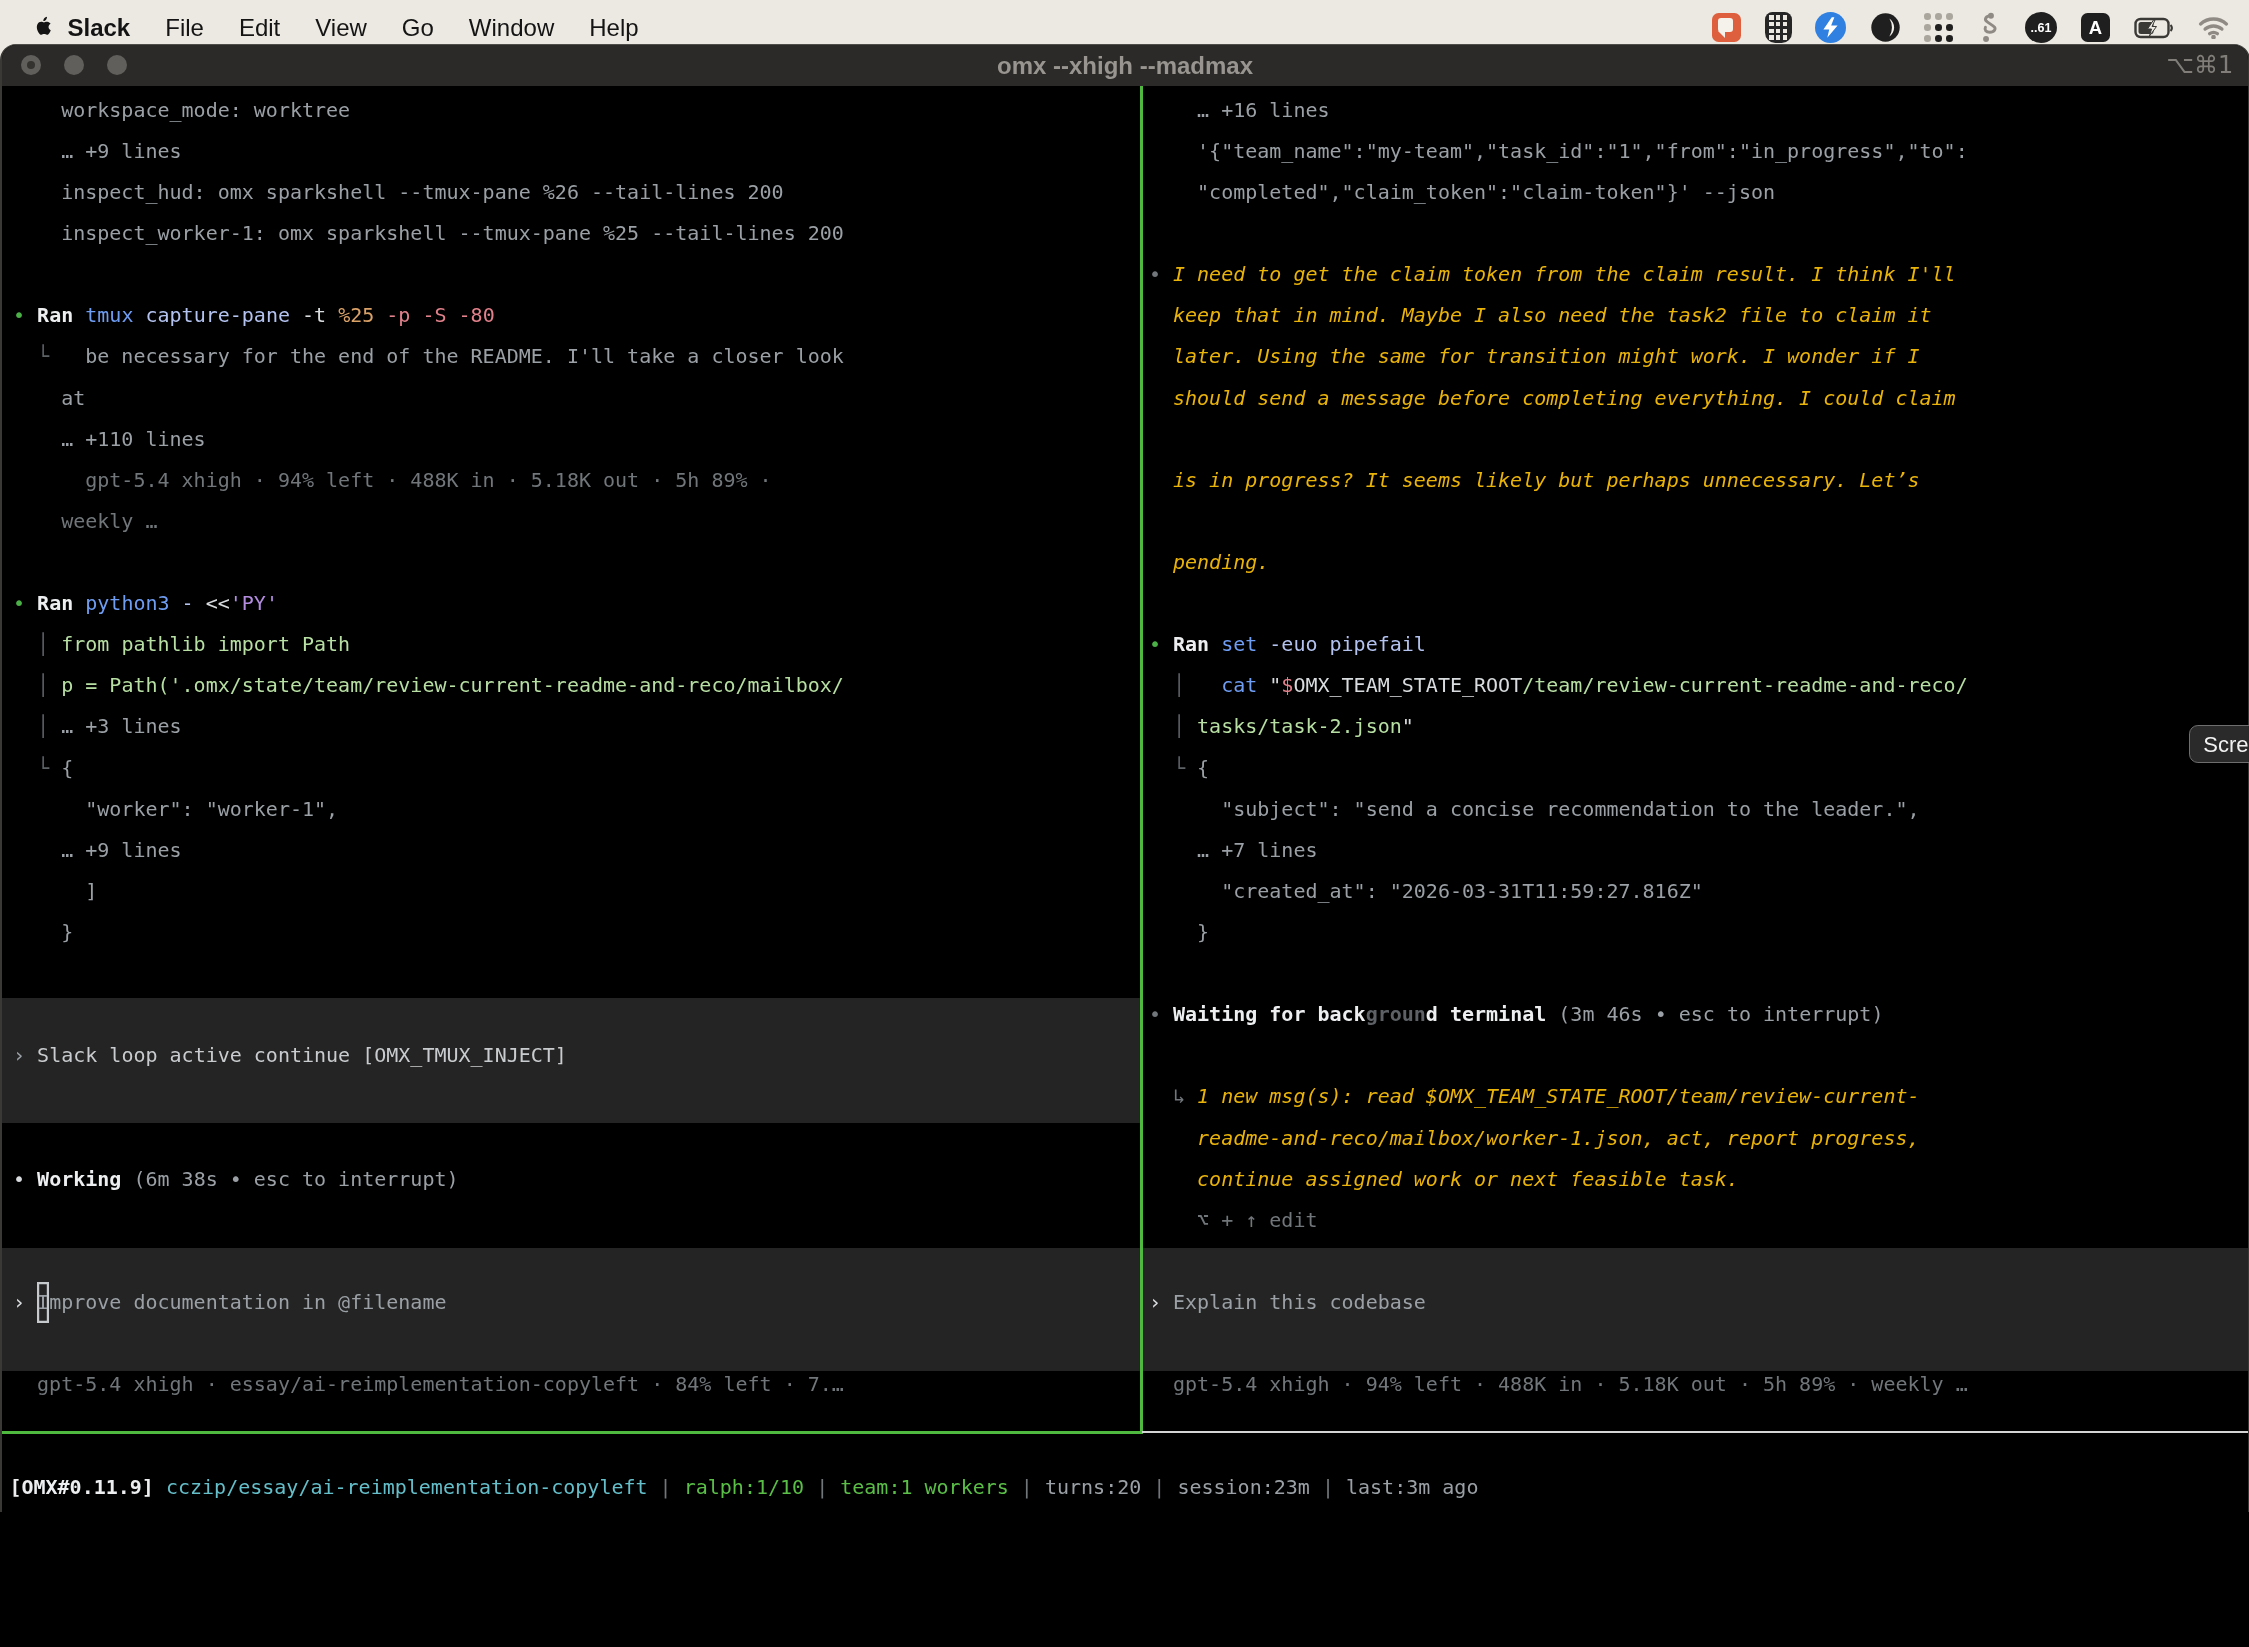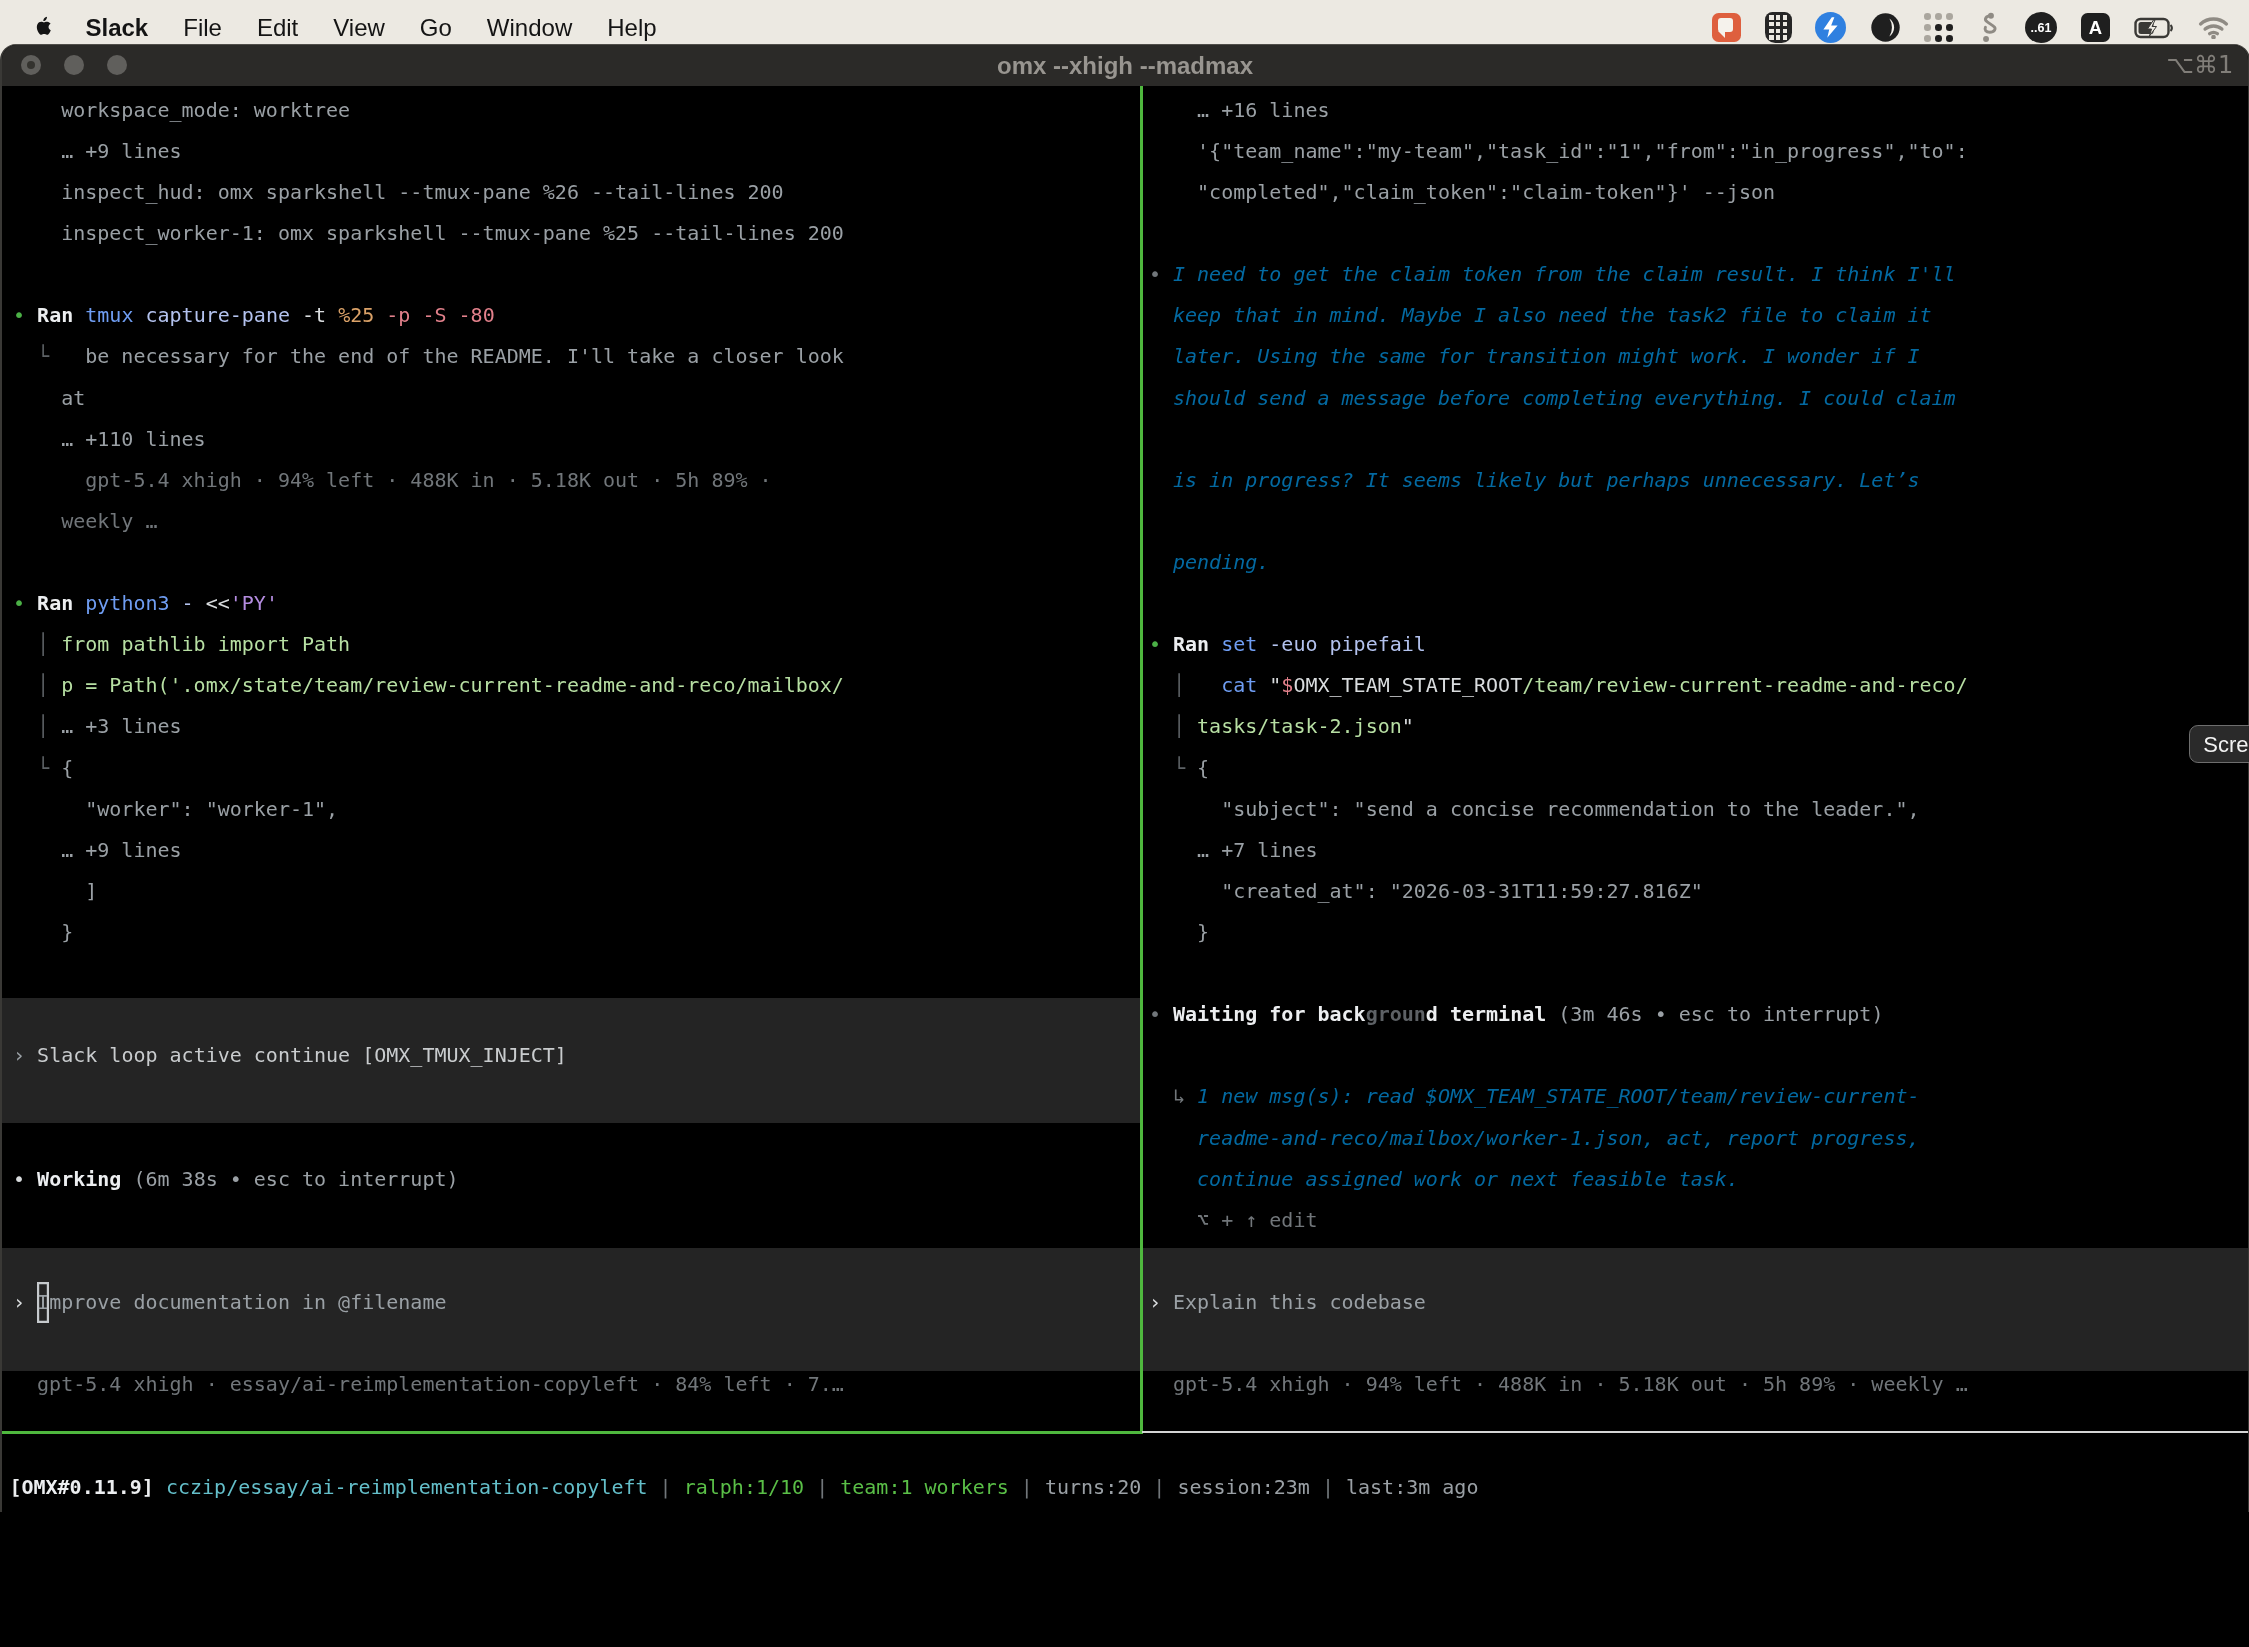--- a/index.html
+++ b/index.html
@@ -3,21 +3,21 @@
 <meta charset="utf-8">
 <style>
   html,body{margin:0;padding:0;}
   body{width:2250px;height:1648px;overflow:hidden;background:#000;position:relative;
        font-family:"Liberation Sans",sans-serif;}
   .desktop{position:absolute;top:0;left:0;right:0;height:118px;background:#e9e6df;}
   
   .menubar{position:absolute;top:0;left:0;right:0;height:55px;background:#ece9e2;
            display:flex;align-items:center;color:#141414;}
   .apple{margin-left:29.5px;display:flex;align-items:center;}
-  .menu-items{display:flex;gap:35px;margin-left:31px;font-size:24px;}
+  .menu-items{display:flex;gap:35px;margin-left:13px;font-size:24px;}
   .mitem{cursor:default;}
   .mbold{font-weight:bold;}
   .status-icons{margin-left:auto;margin-right:20.7px;display:flex;align-items:center;gap:23.6px;}
   .sic{display:flex;align-items:center;justify-content:center;}
   .ic-chat{width:29.5px;height:29.5px;border-radius:6.6px;background:#de5f3e;position:relative;}
   .ic-chat i{position:absolute;left:5.9px;top:5.2px;width:14.8px;height:14px;background:#f5f2ec;border-radius:3px;}
   .ic-chat b{position:absolute;left:6.6px;top:18.5px;width:0;height:0;border-left:7.4px solid #de5f3e;border-top:7.4px solid #f5f2ec;}
   .ic-shield{width:26.6px;height:31px;border-radius:7.4px 7.4px 10.3px 10.3px;background:#262626;
              display:grid;grid-template-columns:repeat(3,4.4px);grid-template-rows:repeat(4,4.4px);gap:2.2px;place-content:center;}
   .ic-shield span{background:#ece9e2;width:4.4px;height:4.4px;}
@@ -59,21 +59,21 @@
   .hud{position:absolute;top:1381px;left:7.4px;white-space:pre;line-height:41px;}
   .tbar{position:absolute;top:1490px;left:0;right:0;height:41px;background:#53b837;
         color:#0a0a0a;line-height:41px;white-space:pre;}
   .tbar .tl{position:absolute;left:11.8px;}
   
   .tk-fg{color:#9aa0a5}.tk-dim{color:#71767a}.tk-w{color:#d9dcde}
   .tk-wb{color:#eceef0;font-weight:bold}
   .tk-gb{color:#4bb046}.tk-grn{color:#5abf47}.tk-cyn{color:#64bfca}
   .tk-blu{color:#6f9df2}.tk-lav{color:#b3c2ee}.tk-org{color:#dba268}
   .tk-pnk{color:#e2808b}.tk-pur{color:#b48ce0}.tk-str{color:#b7dfa3}
-  .tk-it{color:#0369a1;font-style:italic}
+  .tk-it{color:#eab308;font-style:italic}
   .tk-gd{color:#5d6266}.tk-rl{color:#c9ccce}
   .tk-shim{color:#5d6165;font-weight:bold}
   .tk-cur{color:#9aa0a5;display:inline-block;width:1ch;box-shadow:inset 0 0 0 2.2px #c6cacd;}
   
   .tooltip{position:absolute;top:725px;left:2189px;width:89px;height:38px;background:#2a2a2a;
            border:1.5px solid #6e6e6e;border-radius:8.9px;color:#f2f2f2;font-size:22px;
            line-height:37px;padding-left:13.3px;box-sizing:border-box;}
 </style>
 </head>
 <body>

